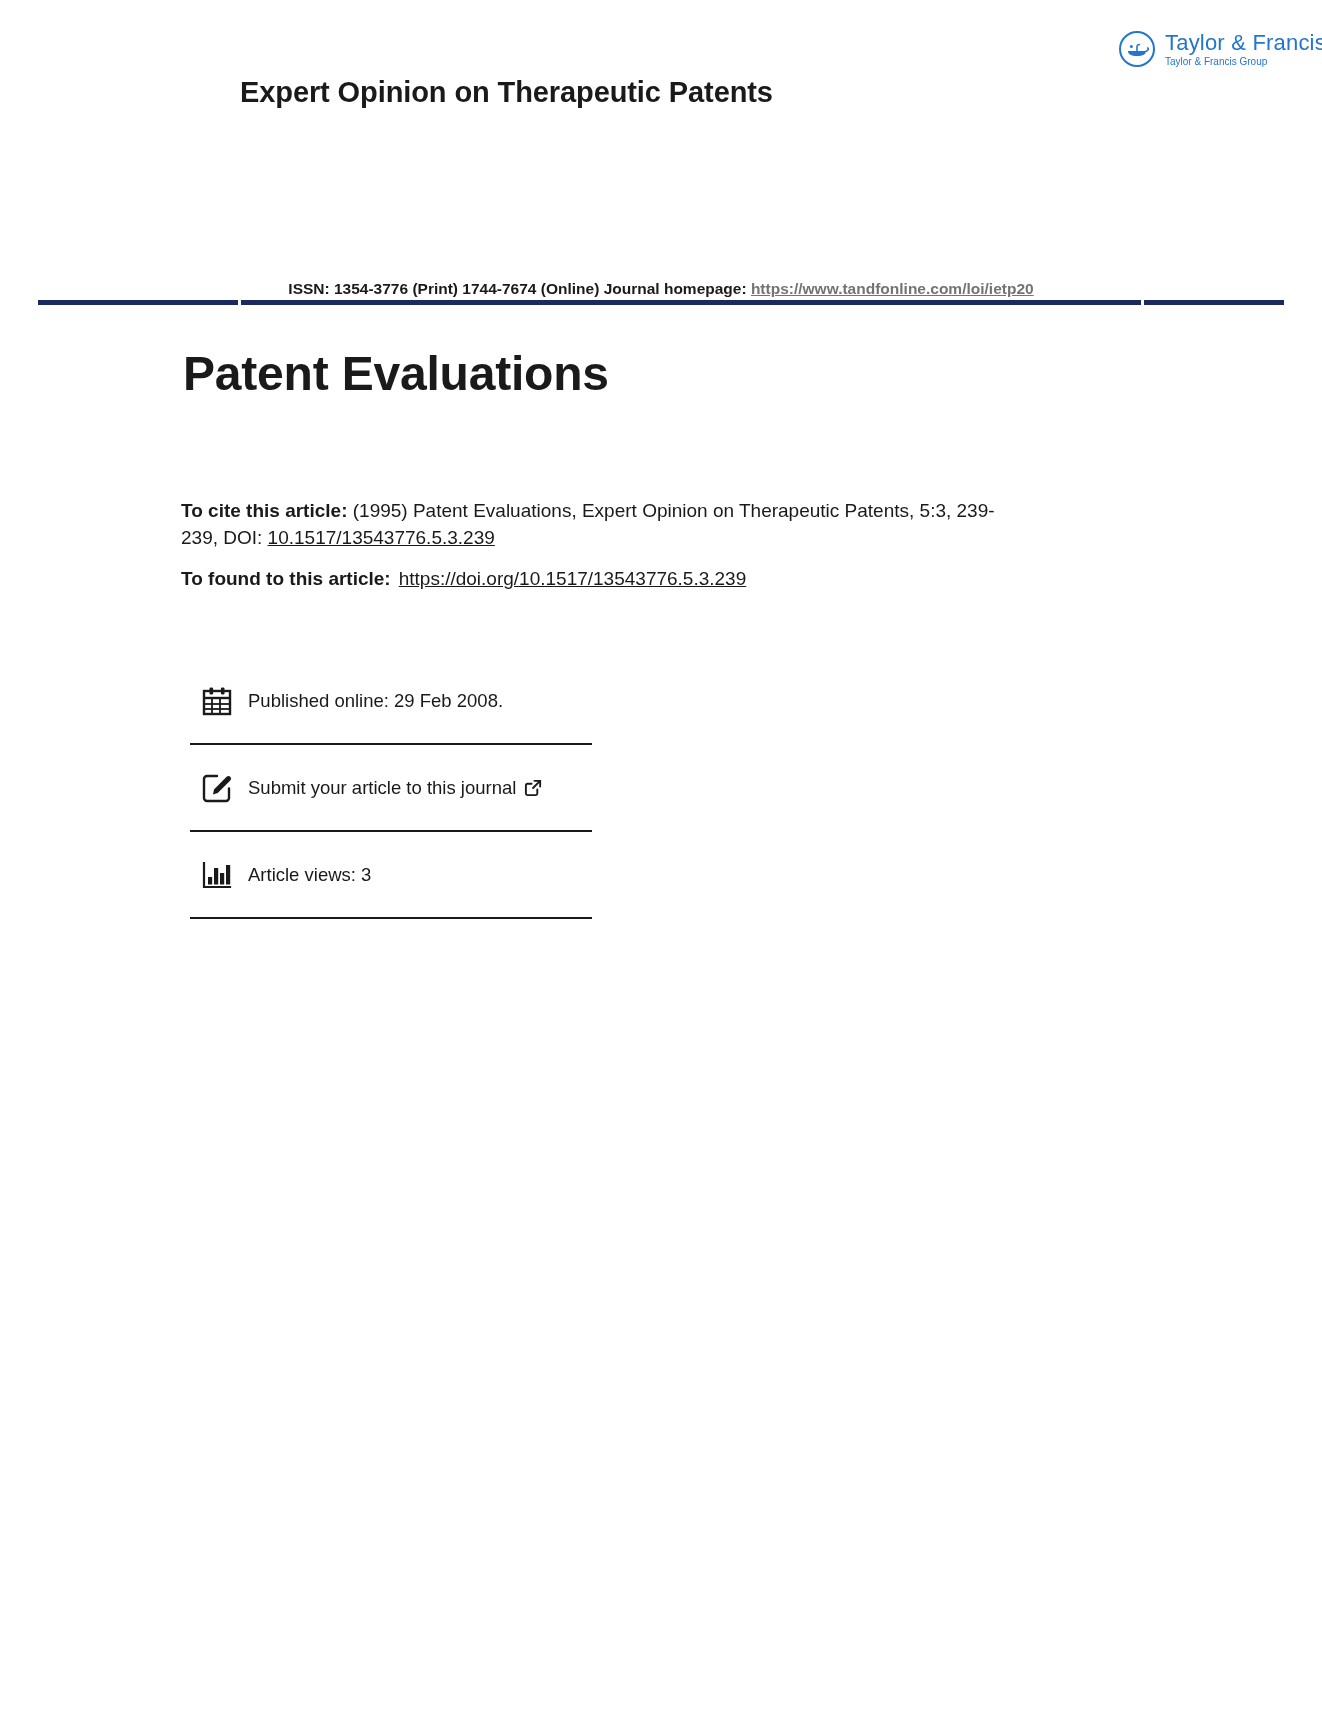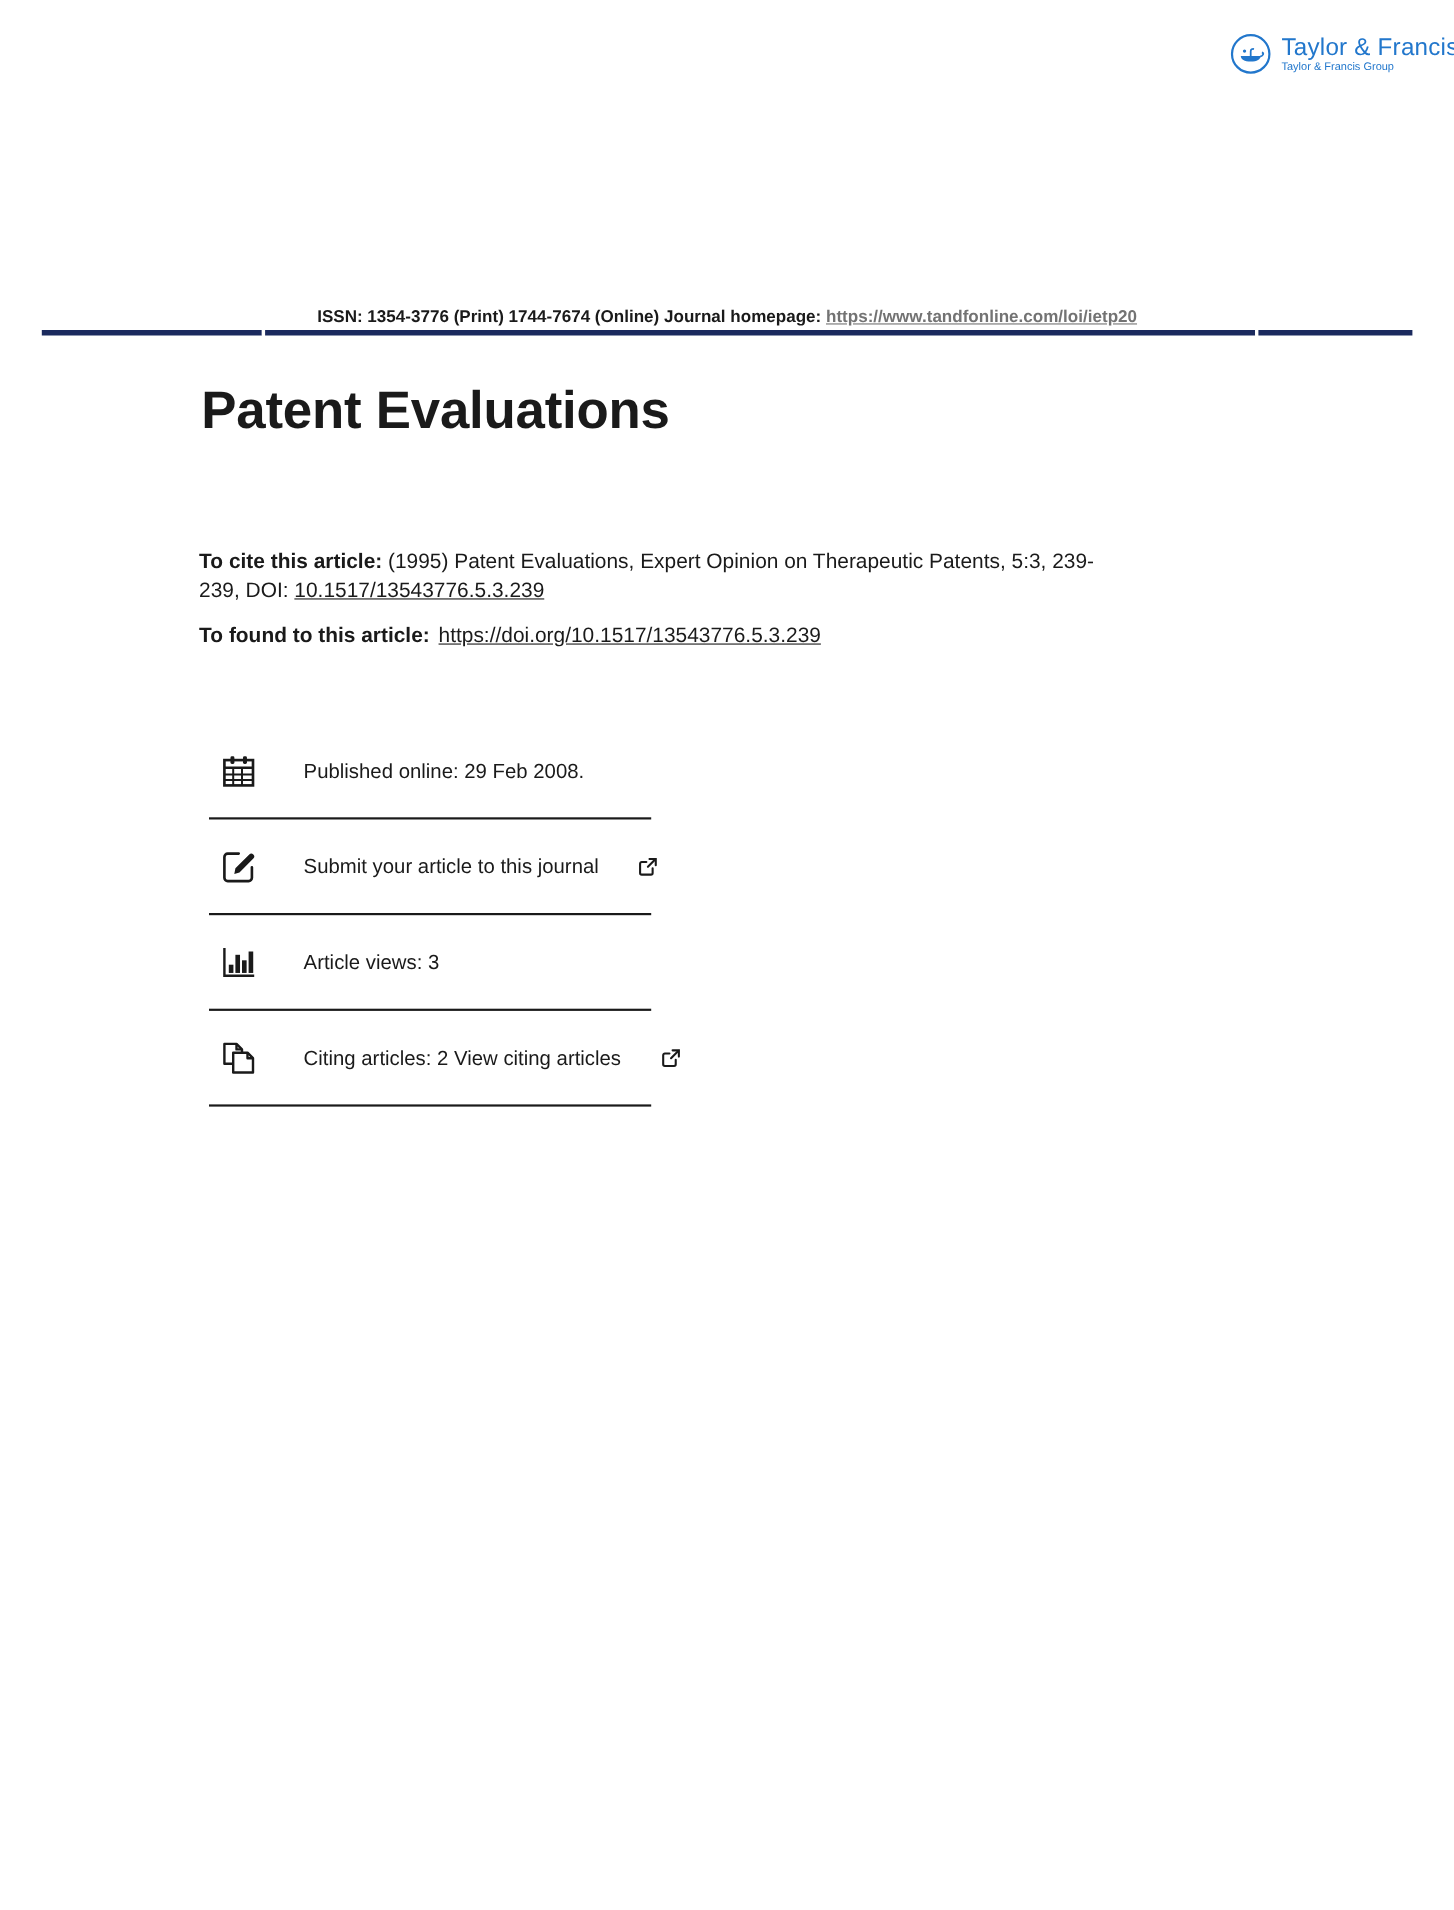--- a/index.html
+++ b/index.html
@@ -154,21 +154,20 @@
     top: 658px;
     left: 190px;
     width: 402px;
   }
   .action-row {
     position: relative;
     height: 85px;
     display: flex;
     align-items: center;
     border-bottom: 2px solid #1a1a1a;
-    gap: 28px;
   }
   .action-row .ico {
     width: 34px;
     height: 34px;
     flex: 0 0 34px;
     margin-left: 10px;
     display: flex;
     align-items: center;
     justify-content: center;
   }
@@ -218,20 +217,21 @@
         <path d="M27.6 21.4 C30.6 20.6 31.2 18.4 29.2 17.6" fill="none" stroke="#2277cc" stroke-width="1.6"></path>
         <circle cx="13.4" cy="16.4" r="1.5" fill="#2277cc"></circle>
       </svg>
     </span>
     <span class="tf-wordmark">
       <span class="tf-name">Taylor &amp; Francis</span>
       <span class="tf-sub">Taylor &amp; Francis Group</span>
     </span>
   </div>
 
+  <div class="journal-title">Expert Opinion on Therapeutic Patents</div>
 
   <div class="issn-line">
     <span>ISSN: 1354-3776 (Print) 1744-7674 (Online) Journal homepage: </span><a href="#">https://www.tandfonline.com/loi/ietp20</a>
   </div>
 
   <div class="rule">
     <span class="seg a"></span>
     <span class="gap"></span>
     <span class="seg b"></span>
     <span class="gap"></span>
@@ -290,35 +290,17 @@
           <rect x="7" y="18" width="4.2" height="7.5" fill="#1a1a1a"></rect>
           <rect x="13" y="9" width="4.2" height="16.5" fill="#1a1a1a"></rect>
           <rect x="19" y="14" width="4.2" height="11.5" fill="#1a1a1a"></rect>
           <rect x="25" y="6" width="4.2" height="19.5" fill="#1a1a1a"></rect>
         </svg>
       </span>
       <span class="label">Article views: 3</span>
     </div>
 
 
-    <div class="action-row">
-      <span class="ico">
-        <svg viewBox="0 0 32 32" width="32" height="32" aria-hidden="true">
-          <path d="M3 3 L14 3 L19 8 L19 21 L3 21 Z" fill="none" stroke="#1a1a1a" stroke-width="2.2" stroke-linejoin="round"></path>
-          <path d="M14 3 L14 8 L19 8" fill="none" stroke="#1a1a1a" stroke-width="2.2" stroke-linejoin="round"></path>
-          <path d="M11 11 L24 11 L29 16 L29 29 L11 29 Z" fill="#ffffff" stroke="#1a1a1a" stroke-width="2.2" stroke-linejoin="round"></path>
-          <path d="M24 11 L24 16 L29 16" fill="none" stroke="#1a1a1a" stroke-width="2.2" stroke-linejoin="round"></path>
-        </svg>
-      </span>
-      <span class="label">Citing articles: 2 View citing articles</span>
-      <span class="ext">
-        <svg viewBox="0 0 20 20" width="19" height="19" aria-hidden="true">
-          <path d="M11 3 L17 3 L17 9" fill="none" stroke="#1a1a1a" stroke-width="2" stroke-linecap="round"></path>
-          <line x1="16.4" y1="3.6" x2="9.5" y2="10.5" stroke="#1a1a1a" stroke-width="2" stroke-linecap="round"></line>
-          <path d="M14 12 L14 16.4 A1.6 1.6 0 0 1 12.4 18 L3.6 18 A1.6 1.6 0 0 1 2 16.4 L2 7.6 A1.6 1.6 0 0 1 3.6 6 L8 6" fill="none" stroke="#1a1a1a" stroke-width="2" stroke-linecap="round"></path>
-        </svg>
-      </span>
-    </div>
 
   </div>
 
 
 </div>
 
 </body></html>

